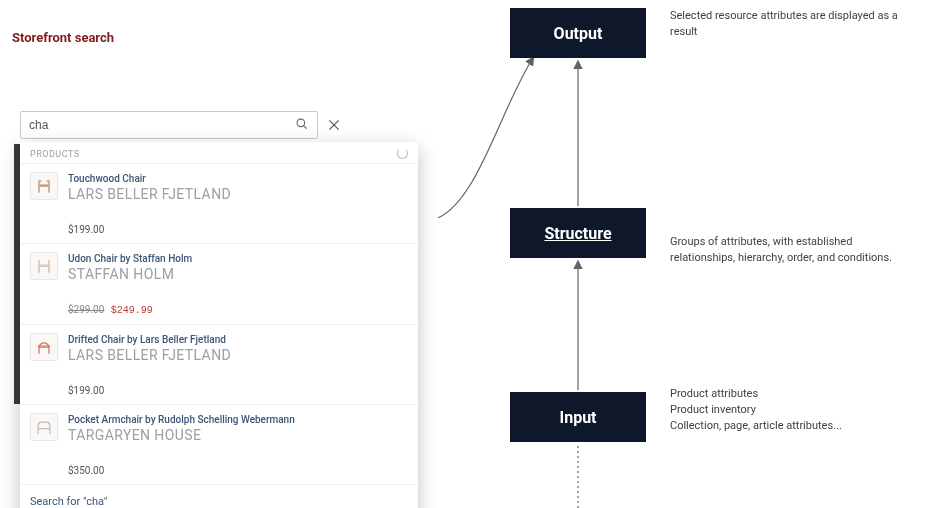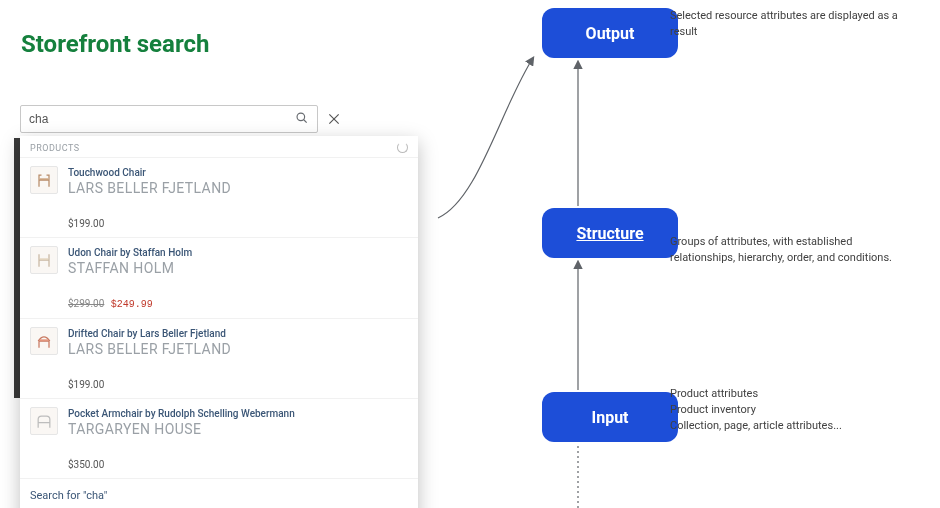--- a/index.html
+++ b/index.html
@@ -8,31 +8,31 @@
     width: 940px;
     height: 508px;
     background: #ffffff;
     position: relative;
     color: #333;
   }
 
   
   .title {
     position: absolute;
-    left: 21px;
+    left: 12px;
     top: 30px;
-    font-size: 24px;
+    font-size: 13px;
     font-weight: 700;
-    color: #15803d;
+    color: #7f1d1d;
   }
 
   .screenshot {
     position: absolute;
     left: 14px;
-    top: 100px;
+    top: 106px;
     width: 336px;
     height: 298px;
     background: #be185d;
   }
   .screenshot::before {
     content: "";
     position: absolute;
     left: 0; right: 0; top: 38px; bottom: 0;
     background: #3a3a3a;
   }
@@ -158,29 +158,28 @@
     left: 510px;
     top: 0;
     width: 420px;
     height: 508px;
   }
   .node {
     position: absolute;
     left: 0;
     width: 136px;
     height: 50px;
-    background: #1d4ed8;
+    background: #0f172a;
     color: #fff;
     display: flex;
     align-items: center;
     justify-content: center;
     font-size: 16px;
     font-weight: 700;
-    border-radius: 12px;
-    margin-left: 32px;
+    border-radius: 0;
   }
   .node-output    { top: 8px; }
   .node-structure { top: 208px; text-decoration: underline; }
   .node-input     { top: 392px; }
 
   .node-desc {
     position: absolute;
     left: 160px;
     width: 250px;
     font-size: 11px;

